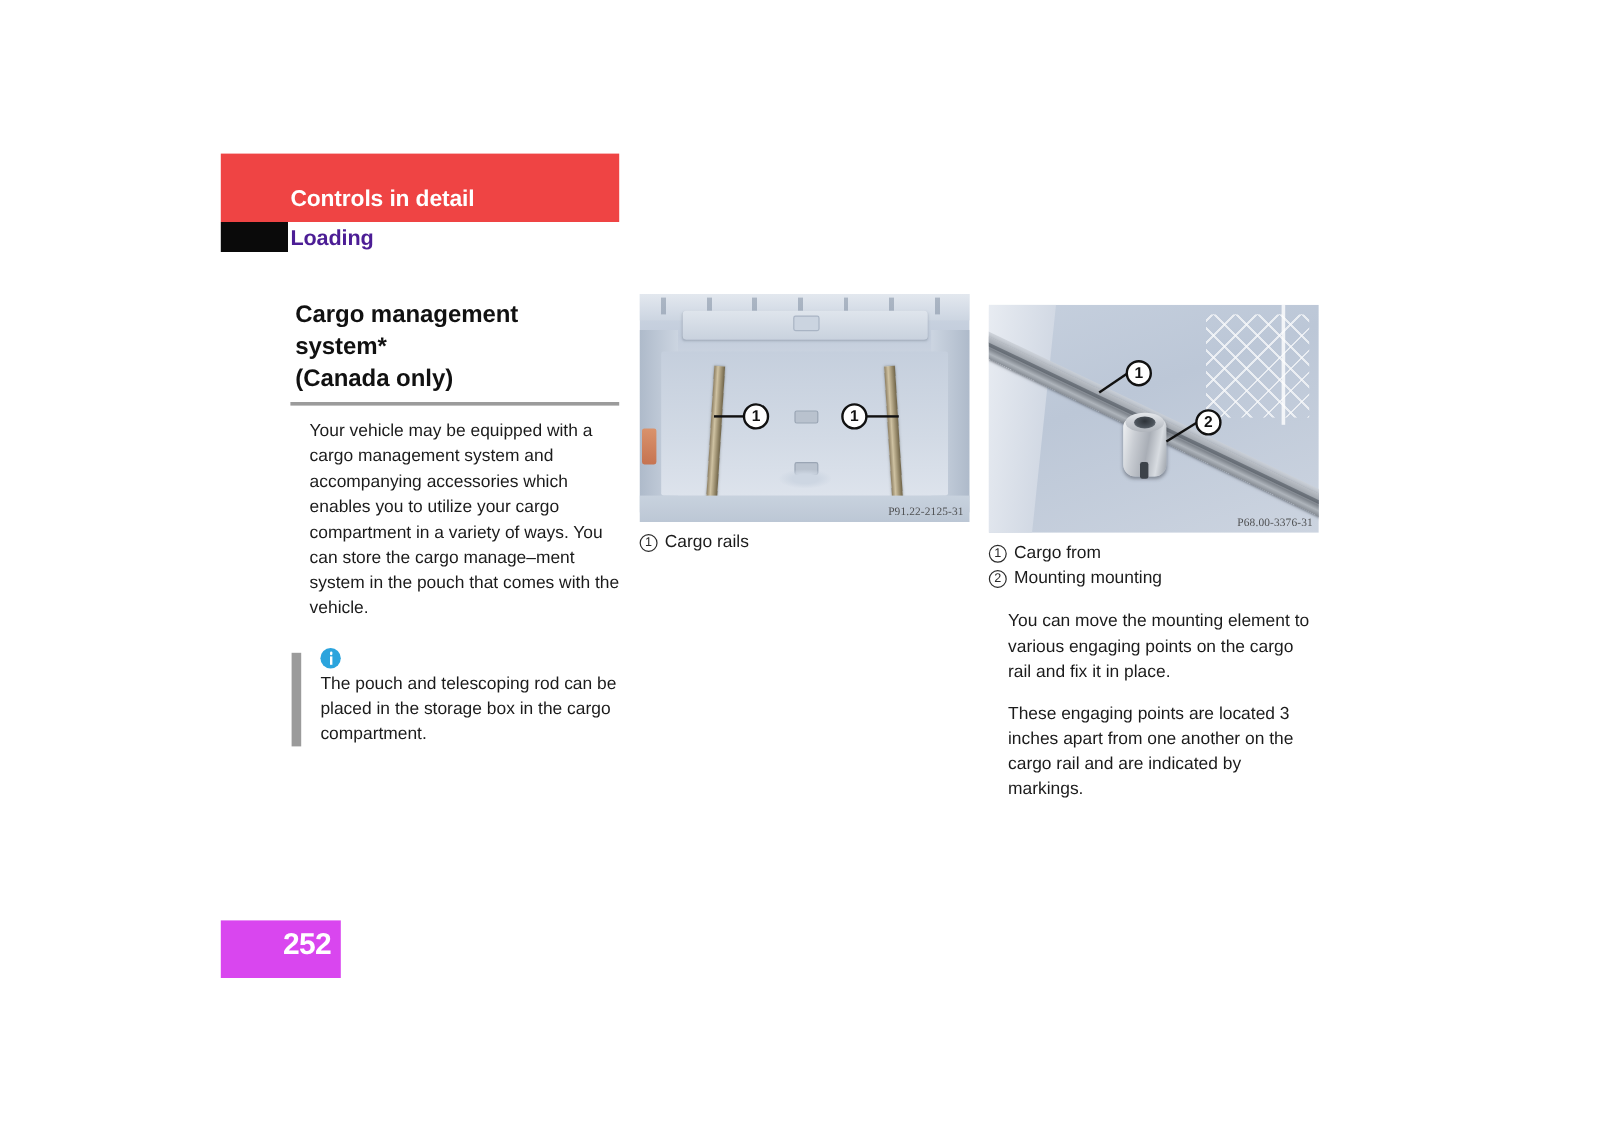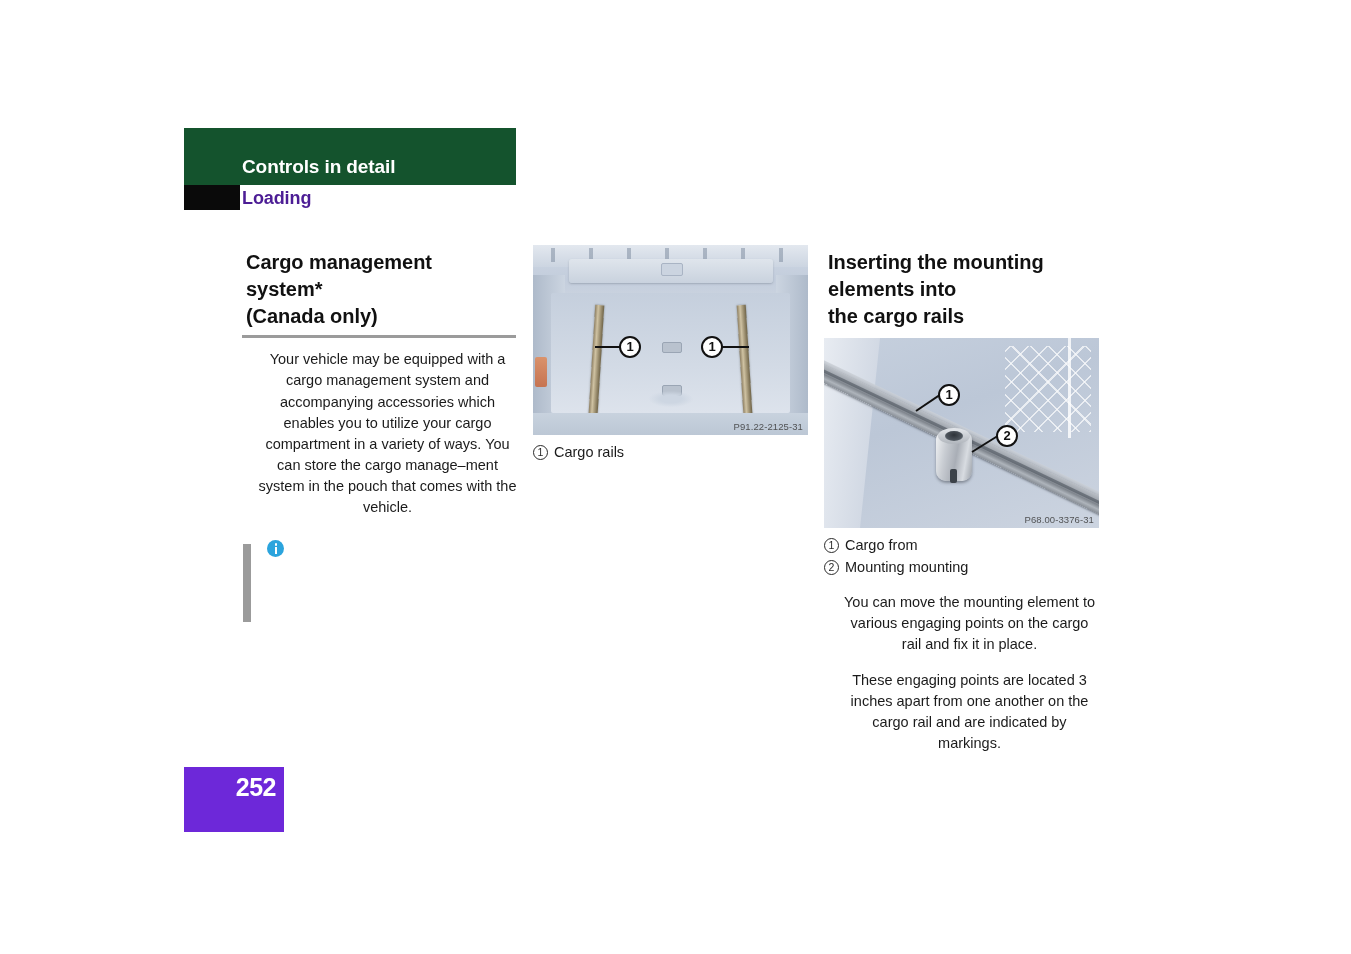--- a/index.html
+++ b/index.html
@@ -23,21 +23,21 @@
     height: 954px;
   }
 
   
   .hdr-green {
     position: absolute;
     left: 184px;
     top: 128px;
     width: 332px;
     height: 57px;
-    background: #14532d;
+    background: #ef4444;
   }
   .hdr-green-title {
     position: absolute;
     left: 58px;
     bottom: 7px;
     font-size: 19px;
     font-weight: bold;
     color: #ffffff;
     letter-spacing: -0.1px;
     white-space: nowrap;
@@ -84,21 +84,20 @@
     height: 3px;
     background: #9b9b9b;
     width: 274px;
   }
 
   p.body {
     font-size: 14.5px;
     line-height: 1.455;
     margin: 11px 0 0 16px;
     color: #1b1b1b;
-    text-align: center;
   }
   p.body.tight { margin-top: 14px; }
 
   
   .note {
     position: relative;
     margin-top: 22px;
     padding-left: 25px;
     min-height: 78px;
   }
@@ -150,21 +149,21 @@
     position: relative;
     width: 275px;
     height: 190px;
     overflow: hidden;
   }
   .figure .code {
     position: absolute;
     right: 5px;
     bottom: 3px;
     font-size: 9.5px;
-    font-family: Liberation Sans, sans-serif;
+    font-family: Liberation Serif, serif;
     color: #3b3b3b;
     letter-spacing: 0.1px;
     opacity: .85;
   }
 
   
   .callout {
     position: absolute;
     width: 22px;
     height: 22px;
@@ -211,22 +210,22 @@
     margin-right: 6px;
     color: #2a2a2a;
   }
 
   
   .footer-box {
     position: absolute;
     left: 184px;
     top: 767px;
     width: 100px;
-    height: 65px;
-    background: #6d28d9;
+    height: 48px;
+    background: #d946ef;
   }
   .footer-num {
     position: absolute;
     right: 8px;
     top: 6px;
     font-size: 25px;
     font-weight: bold;
     color: #ffffff;
     letter-spacing: -0.5px;
   }
@@ -410,20 +409,21 @@
       <span>Cargo management system*</span><br>
       <span>(Canada only)</span>
     </h2>
     <div class="rule"></div>
 
     <p class="body">Your vehicle may be equipped with a cargo management system and accompanying accessories which enables you to utilize your cargo compartment in a variety of ways. You can store the cargo manage–ment system in the pouch that comes with the vehicle.</p>
 
     <div class="note">
       <div class="note-bar"></div>
       <span class="info-icon"></span>
+      <p>The pouch and telescoping rod can be placed in the storage box in the cargo compartment.</p>
     </div>
   </div>
 
   <div class="col col-mid">
 
     <div class="figure">
       <div class="art-cargo">
         <div class="cc-hatch-top"></div>
         <div class="cc-panel"></div>
         <div class="cc-handle"></div>
@@ -450,24 +450,20 @@
 
     <div class="legend">
       <div class="legend-row">
         <span class="legend-num">1</span>
         <span>Cargo rails</span>
       </div>
     </div>
   </div>
 
   <div class="col col-right">
-    <h2 class="sec-head">
-      <span>Inserting the mounting elements into</span><br>
-      <span>the cargo rails</span>
-    </h2>
 
     <div class="figure" style="margin-top:9px;">
       <div class="art-rail">
         <div class="rr-wall"></div>
         <div class="rr-netbar"></div>
         <div class="rr-net"></div>
         <div class="rr-rail2"></div>
         <div class="rr-rail"></div>
         <div class="rr-groove"></div>
         <div class="rr-mount"></div>

